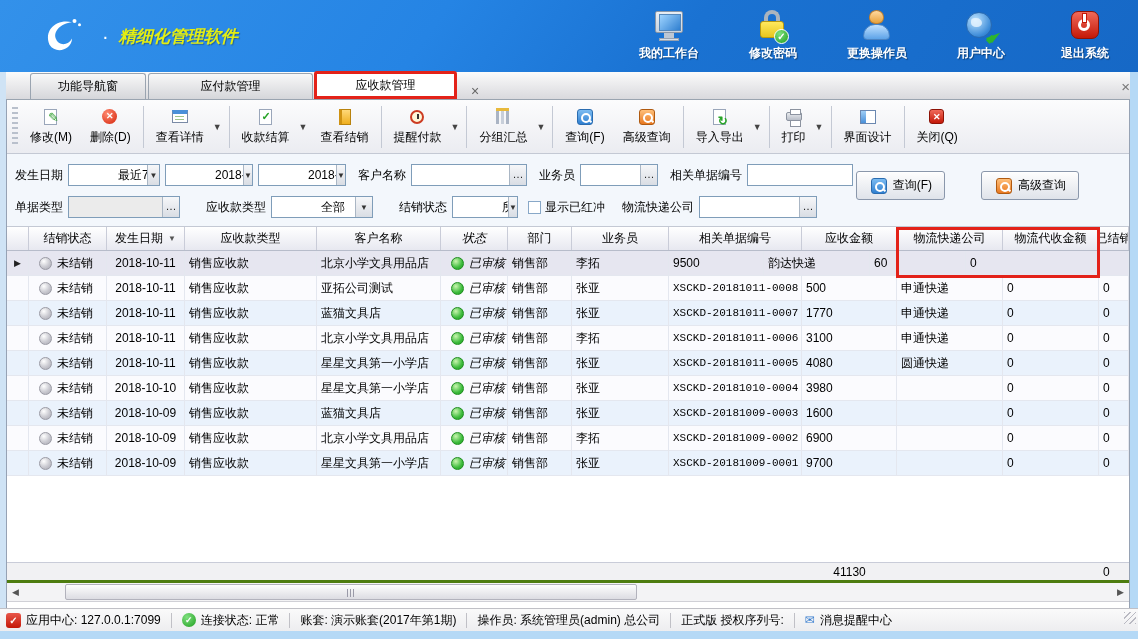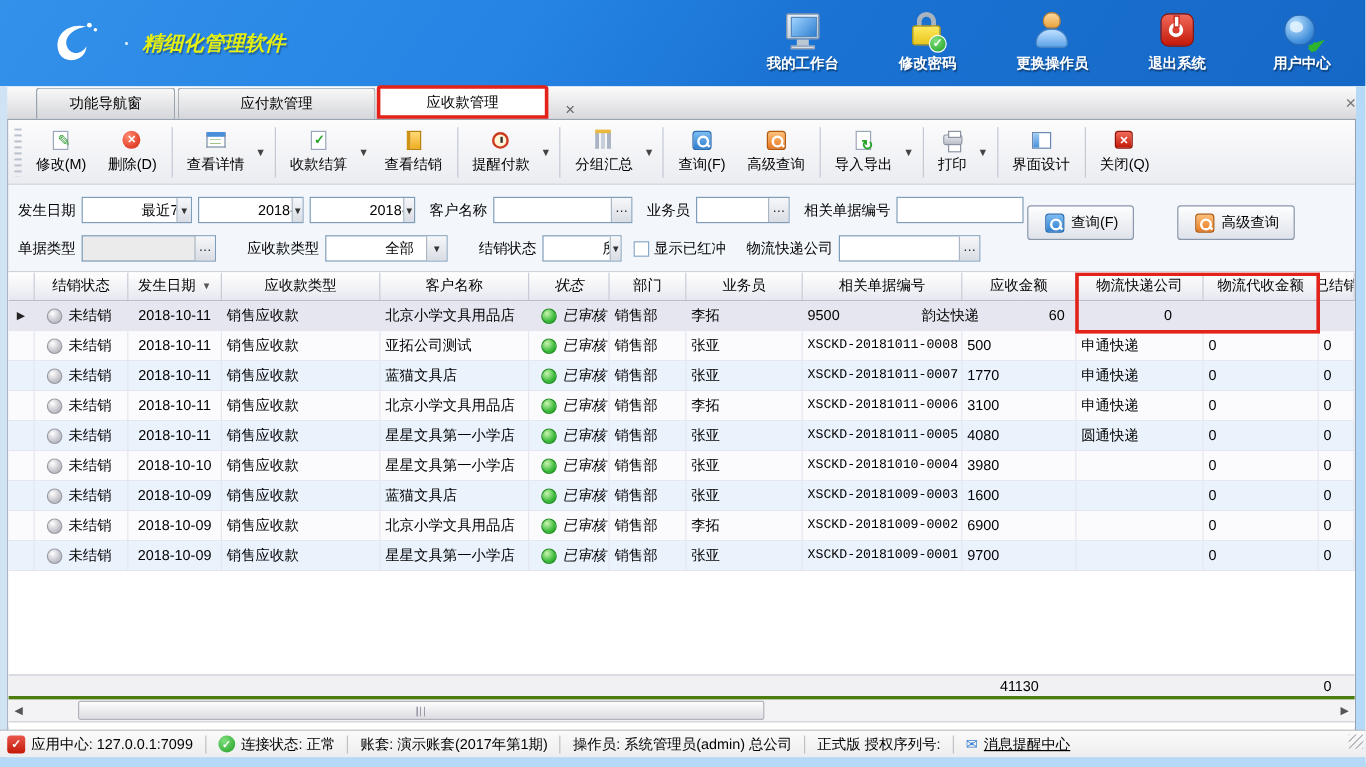--- a/index.html
+++ b/index.html
@@ -168,21 +168,21 @@
   .statusbar { position:absolute; left:0; top:608px; width:1138px; height:23px;
     background:linear-gradient(#fafafa,#ededef); border-top:1px solid #c0c0c6;
     display:flex; align-items:center; }
   .sb-item { display:flex; align-items:center; gap:5px; white-space:nowrap; }
   .sb-sep { width:1px; height:15px; background:#c0c0c6; margin:0 10px; }
   .sb-logo { width:15px; height:15px; border-radius:3px; background:linear-gradient(#e8574a,#c41808);
     color:#fff; font-size:10px; font-weight:bold; text-align:center; line-height:15px; margin-left:6px; }
   .sb-ok { width:14px; height:14px; border-radius:50%; background:radial-gradient(circle at 35% 30%, #7fe07f, #1f9e1f);
     color:#fff; font-size:9px; font-weight:bold; text-align:center; line-height:14px; }
   .sb-mail { color:#3a7fd0; font-size:12px; }
-  .sb-link { text-decoration:underline; cursor:pointer; }
+  .sb-link { cursor:pointer; }
   .bottom-strip { position:absolute; left:0; top:631px; width:1138px; height:8px; background:#b5d9f6; }
   .resize-grip { position:absolute; right:2px; top:612px; width:12px; height:12px;
     background:repeating-linear-gradient(135deg,#b9b9c2 0 1px, transparent 1px 4px); }
 </style>
 </head>
 <body>
 
 <div class="window">
 
   <div class="banner">
@@ -213,33 +213,33 @@
         <span class="nav-label">修改密码</span>
       </div>
       <div class="nav-item">
         <span class="nav-ico ico-person">
             <span class="hd"></span>
             <span class="bd"></span>
           </span>
         <span class="nav-label">更换操作员</span>
       </div>
       <div class="nav-item">
+        <span class="nav-ico ico-globe">
+            <span class="gl"></span>
+            <span class="ar"></span>
+          </span>
+        <span class="nav-label">用户中心</span>
+      </div>
+      <div class="nav-item">
         <span class="nav-ico ico-power">
             <span class="sq"></span>
             <span class="ring"></span>
             <span class="stem"></span>
           </span>
         <span class="nav-label">退出系统</span>
-      </div>
-      <div class="nav-item">
-        <span class="nav-ico ico-globe">
-            <span class="gl"></span>
-            <span class="ar"></span>
-          </span>
-        <span class="nav-label">用户中心</span>
       </div>
     </div>
   </div>
 
   <div class="tabstrip">
     <div class="tab tab-1">功能导航窗</div>
     <div class="tab tab-2">应付款管理</div>
     <div class="tab tab-active">应收款管理</div>
     <span class="tab-x">×</span>
   </div>

